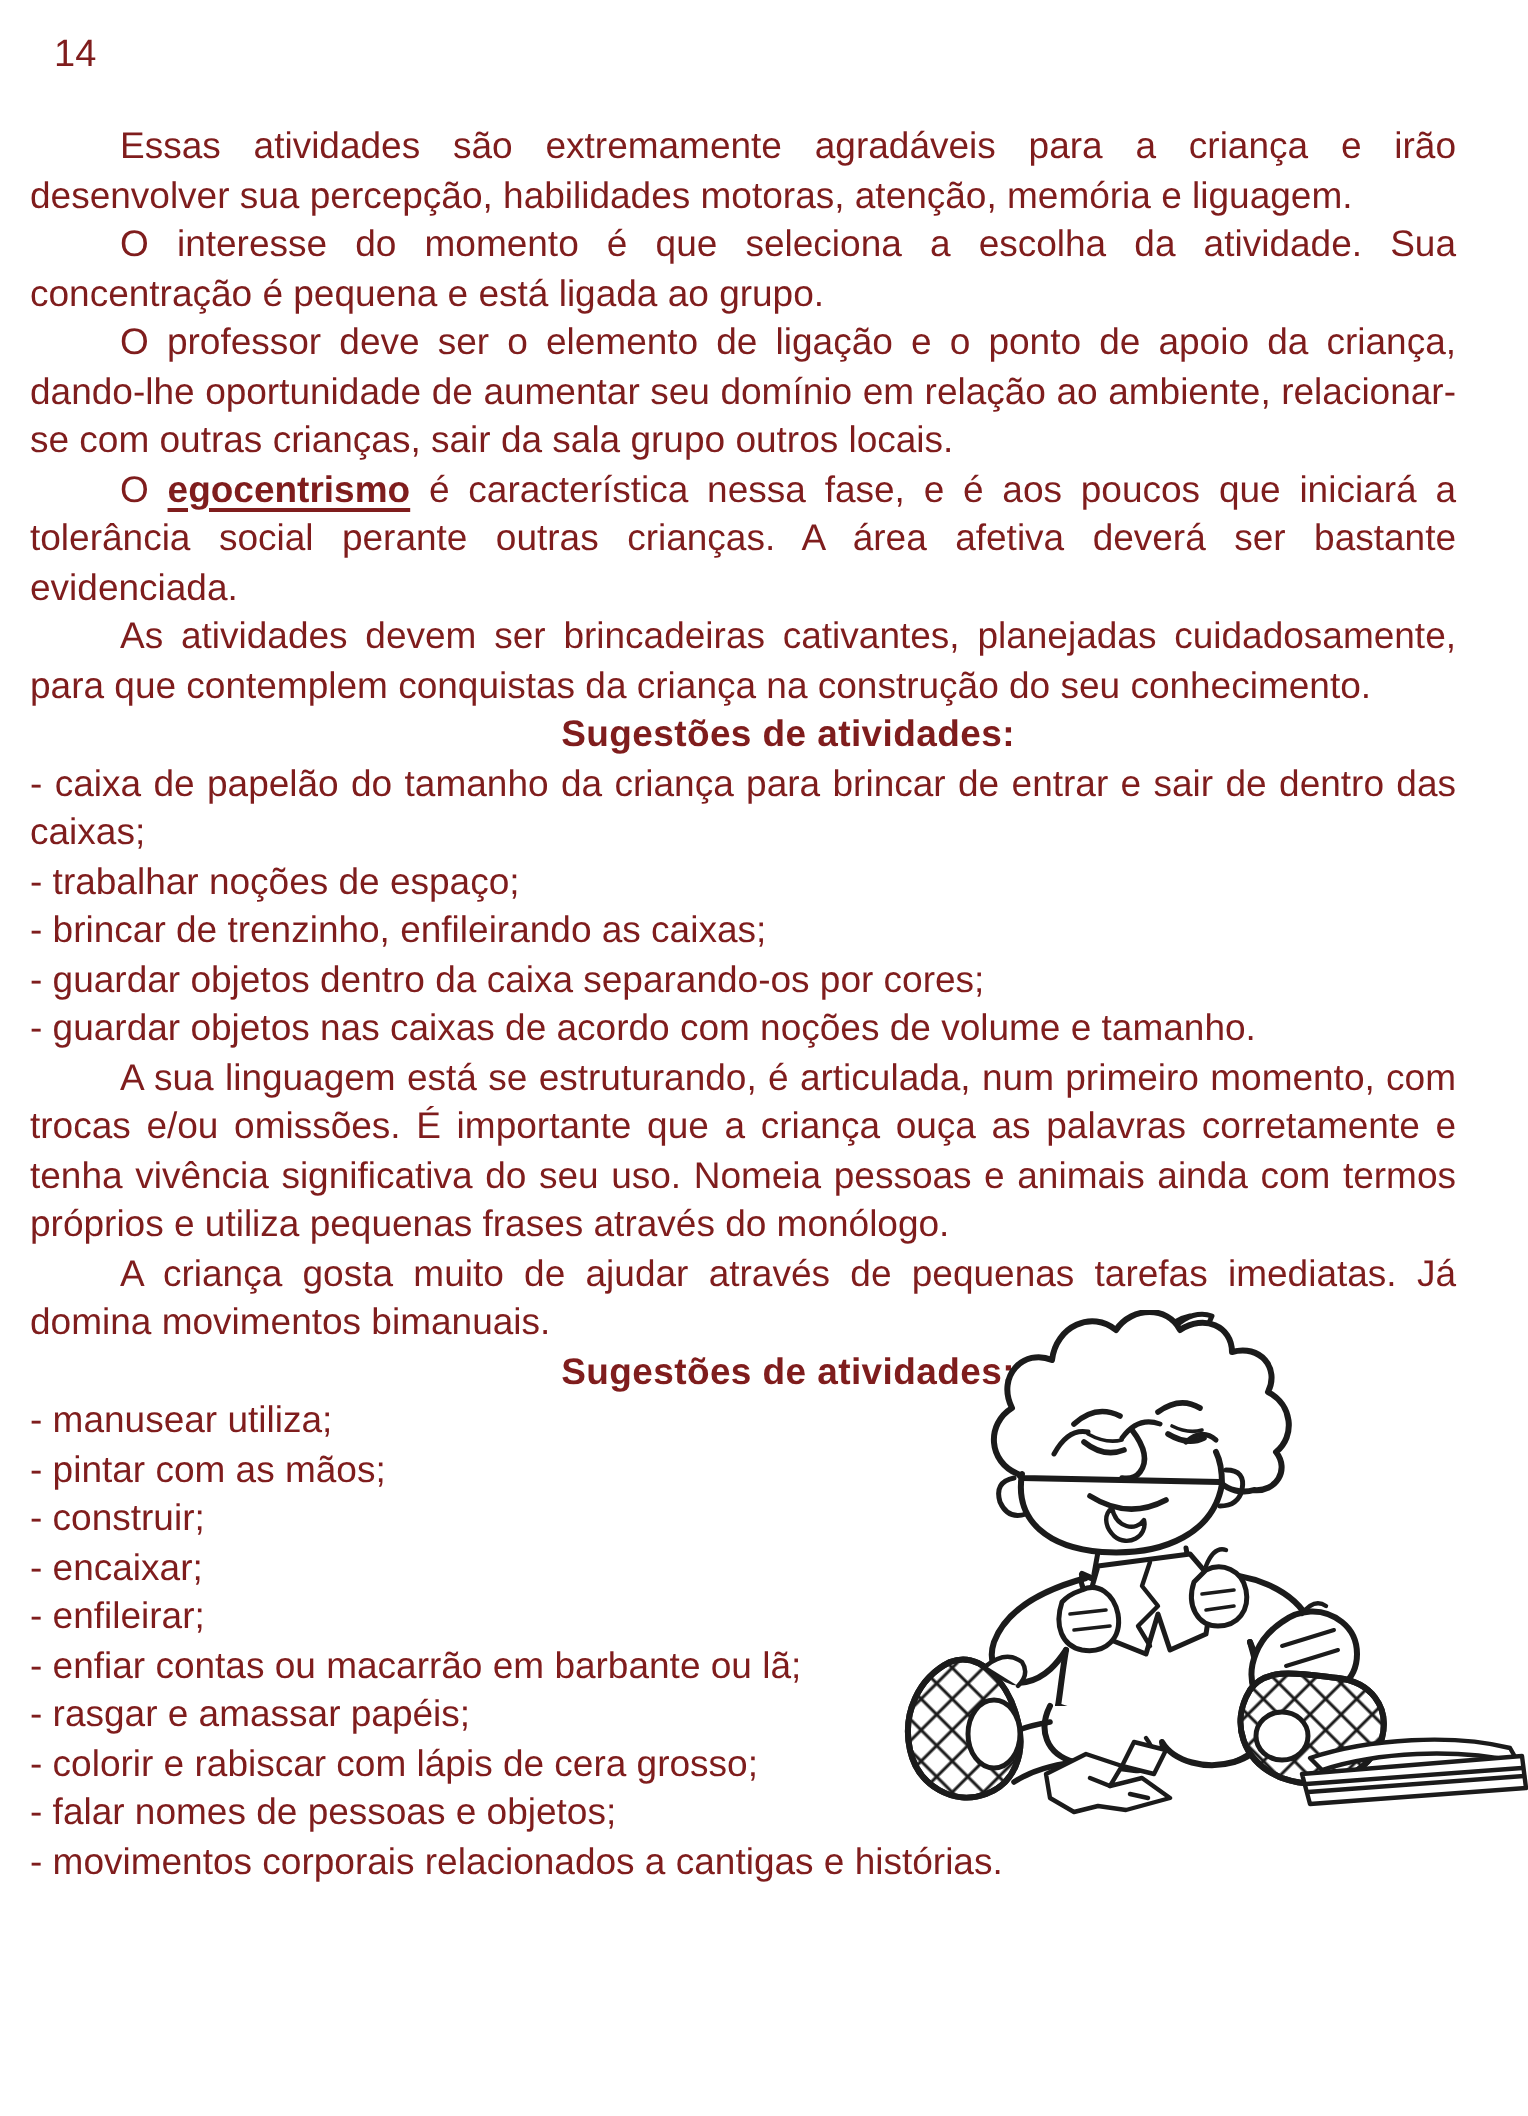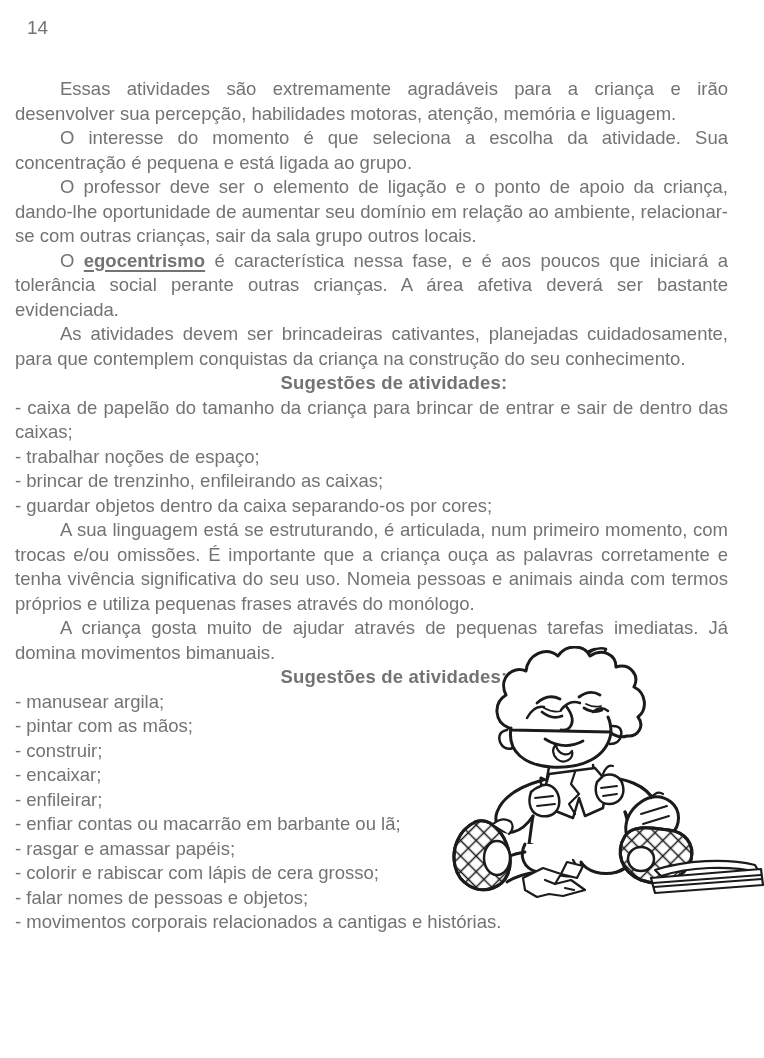--- a/index.html
+++ b/index.html
@@ -3,25 +3,25 @@
 <meta charset="utf-8">
 <style>
   html,body{margin:0;padding:0;background:#ffffff;}
   .page{
     position:relative;
     width:764px;height:1058px;
     background:#ffffff;
     box-sizing:border-box;
     padding:16px 36px 0 15px;
     font-family:"Liberation Sans", sans-serif;
-    color:#737373;
+    color:#7f1d1d;
     overflow:hidden;
   }
   .pn{font-size:19px;line-height:24px;margin:0 0 0 12px;}
-  .content{margin-top:37px;}
+  .content{margin-top:21px;}
   .content p{margin:0;font-size:18.5px;line-height:24.5px;text-align:justify;}
   .indent{text-indent:45px;}
   p.heading{font-weight:bold;text-align:center;text-indent:45px;letter-spacing:.2px;}
   .ego{font-weight:bold;text-decoration:underline;text-decoration-thickness:2px;text-underline-offset:3px;}
   .section2{position:relative;}
   .illu{position:absolute;left:430px;top:30px;width:320px;height:272px;}
   .illu svg{display:block;width:100%;height:100%;}
 </style>
 </head>
 <body>
@@ -35,20 +35,21 @@
     <p class="indent">O professor deve ser o elemento de ligação e o ponto de apoio da criança, dando-lhe oportunidade de aumentar seu domínio em relação ao ambiente, relacionar-se com outras crianças, sair da sala grupo outros locais.</p>
     <p class="indent"><span>O </span><span class="ego">egocentrismo</span><span> é característica nessa fase, e é aos poucos que iniciará a tolerância social perante outras crianças. A área afetiva deverá ser bastante evidenciada.</span></p>
     <p class="indent">As atividades devem ser brincadeiras cativantes, planejadas cuidadosamente, para que contemplem conquistas da criança na construção do seu conhecimento.</p>
 
     <p class="heading">Sugestões de atividades:</p>
     <div>
       <p>- caixa de papelão do tamanho da criança para brincar de entrar e sair de dentro das caixas;</p>
       <p>- trabalhar noções de espaço;</p>
       <p>- brincar de trenzinho, enfileirando as caixas;</p>
       <p>- guardar objetos dentro da caixa separando-os por cores;</p>
+      <p>- guardar objetos nas caixas de acordo com noções de volume e tamanho.</p>
     </div>
 
     <p class="indent">A sua linguagem está se estruturando, é articulada, num primeiro momento, com trocas e/ou omissões. É importante que a criança ouça as palavras corretamente e tenha vivência significativa do seu uso. Nomeia pessoas e animais ainda com termos próprios e utiliza pequenas frases através do monólogo.</p>
 
     <div class="section2">
 
       <div class="illu">
         <svg viewBox="0 0 320 272" xmlns="http://www.w3.org/2000/svg">
           <defs>
             <pattern id="xh" width="11" height="11" patternUnits="userSpaceOnUse" patternTransform="rotate(45)">
@@ -143,21 +144,21 @@
               <path d="M208,237 L316,229 M209,241 L317,233"></path>
             </g>
 
           </g>
         </svg>
       </div>
 
       <p class="indent">A criança gosta muito de ajudar através de pequenas tarefas imediatas. Já domina movimentos bimanuais.</p>
       <p class="heading">Sugestões de atividades:</p>
       <div>
-        <p>- manusear argila;</p>
+        <p>- manusear utiliza;</p>
         <p>- pintar com as mãos;</p>
         <p>- construir;</p>
         <p>- encaixar;</p>
         <p>- enfileirar;</p>
         <p>- enfiar contas ou macarrão em barbante ou lã;</p>
         <p>- rasgar e amassar papéis;</p>
         <p>- colorir e rabiscar com lápis de cera grosso;</p>
         <p>- falar nomes de pessoas e objetos;</p>
         <p>- movimentos corporais relacionados a cantigas e histórias.</p>
       </div>

